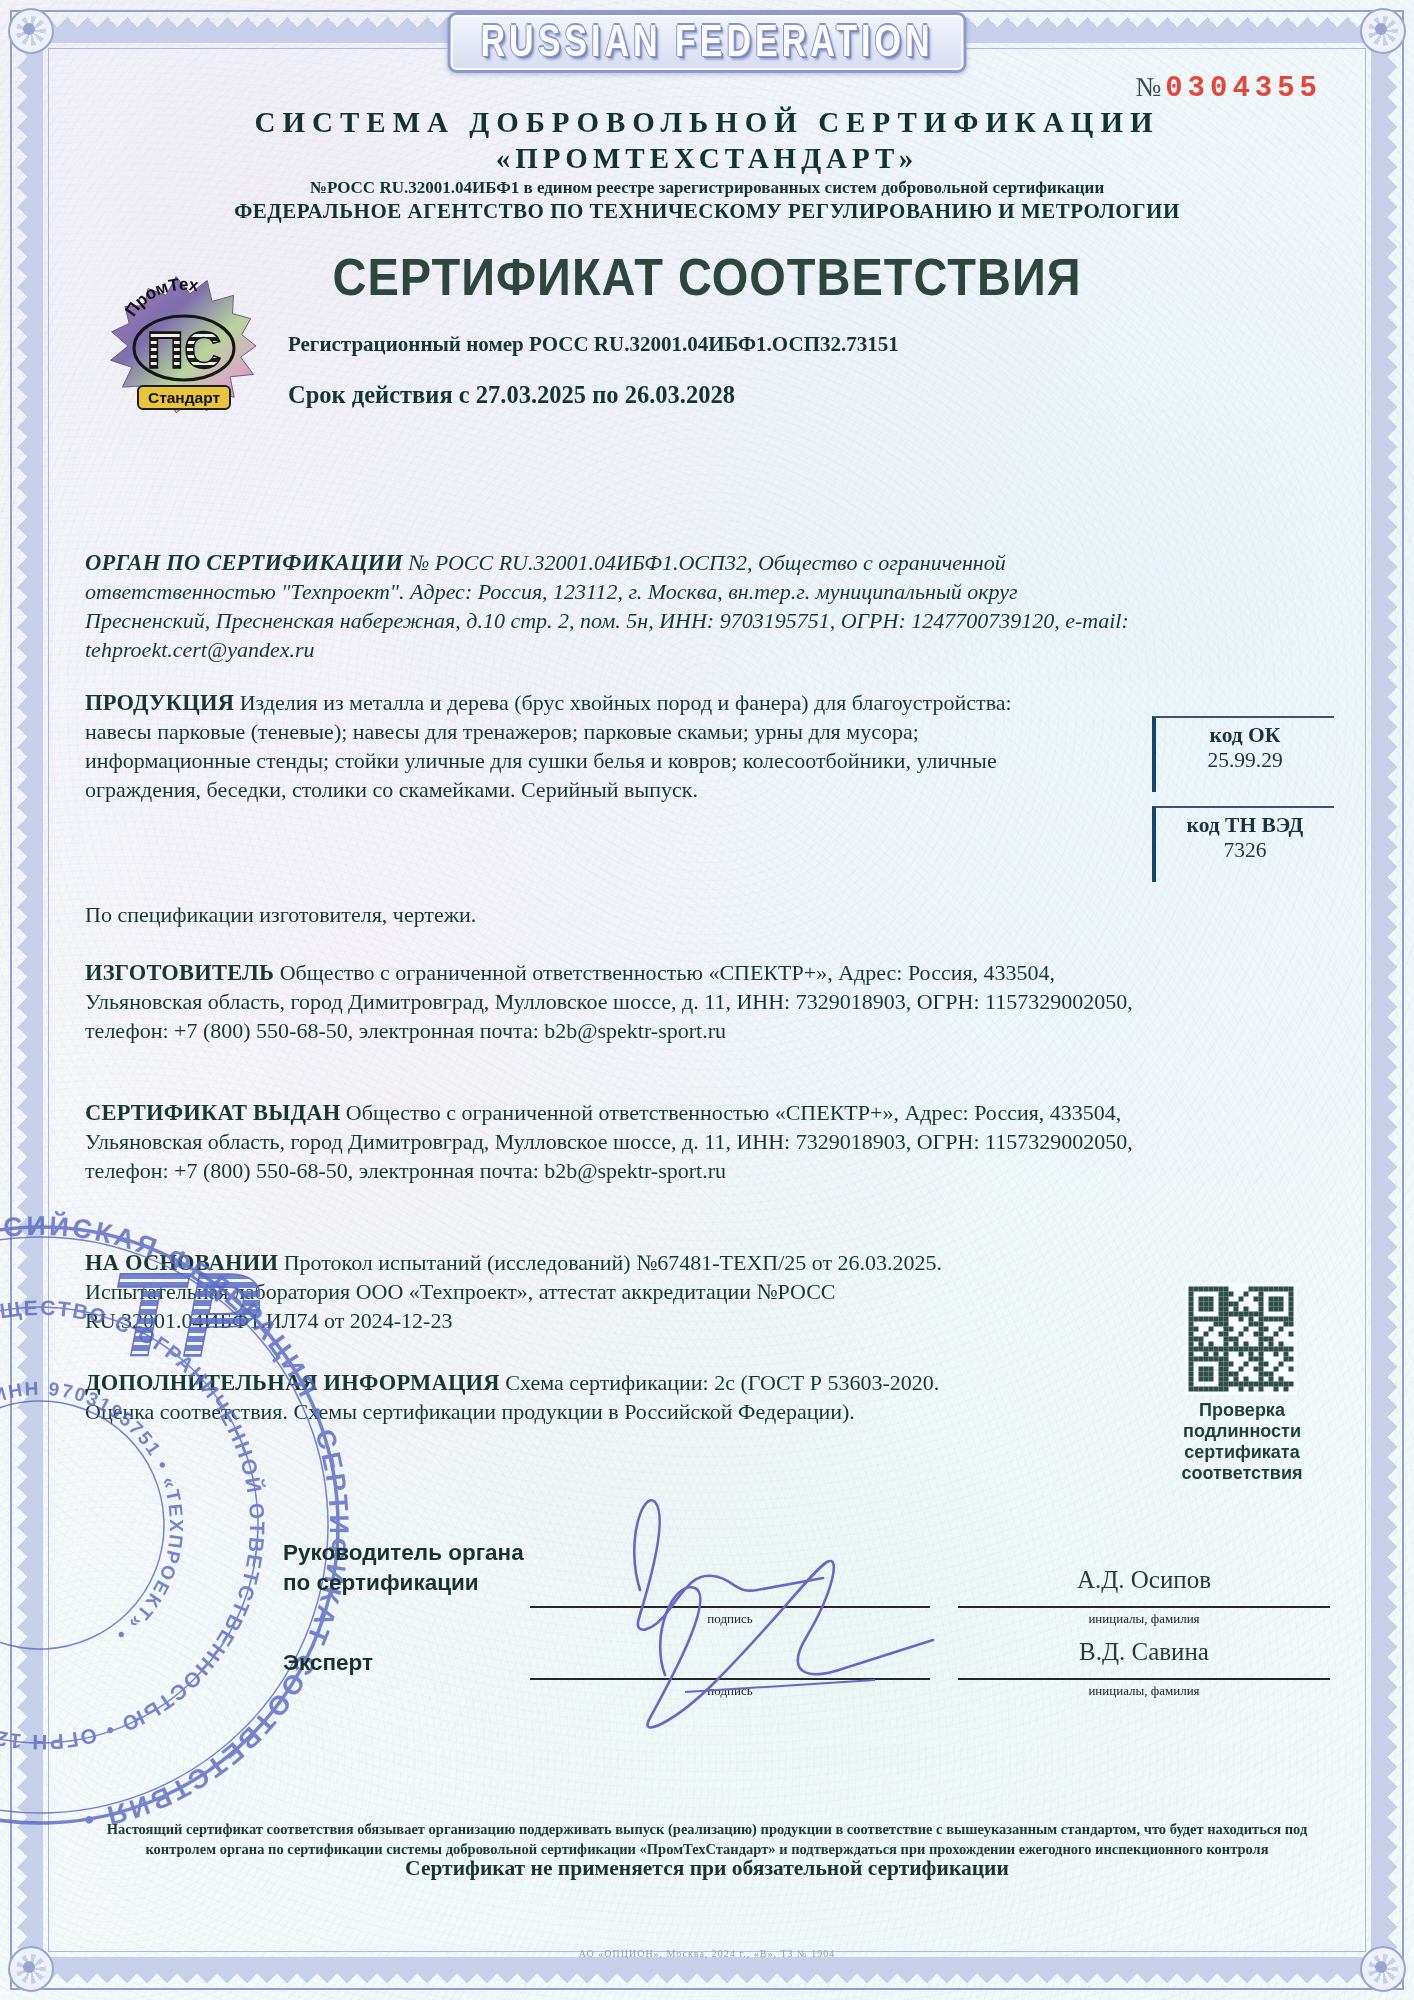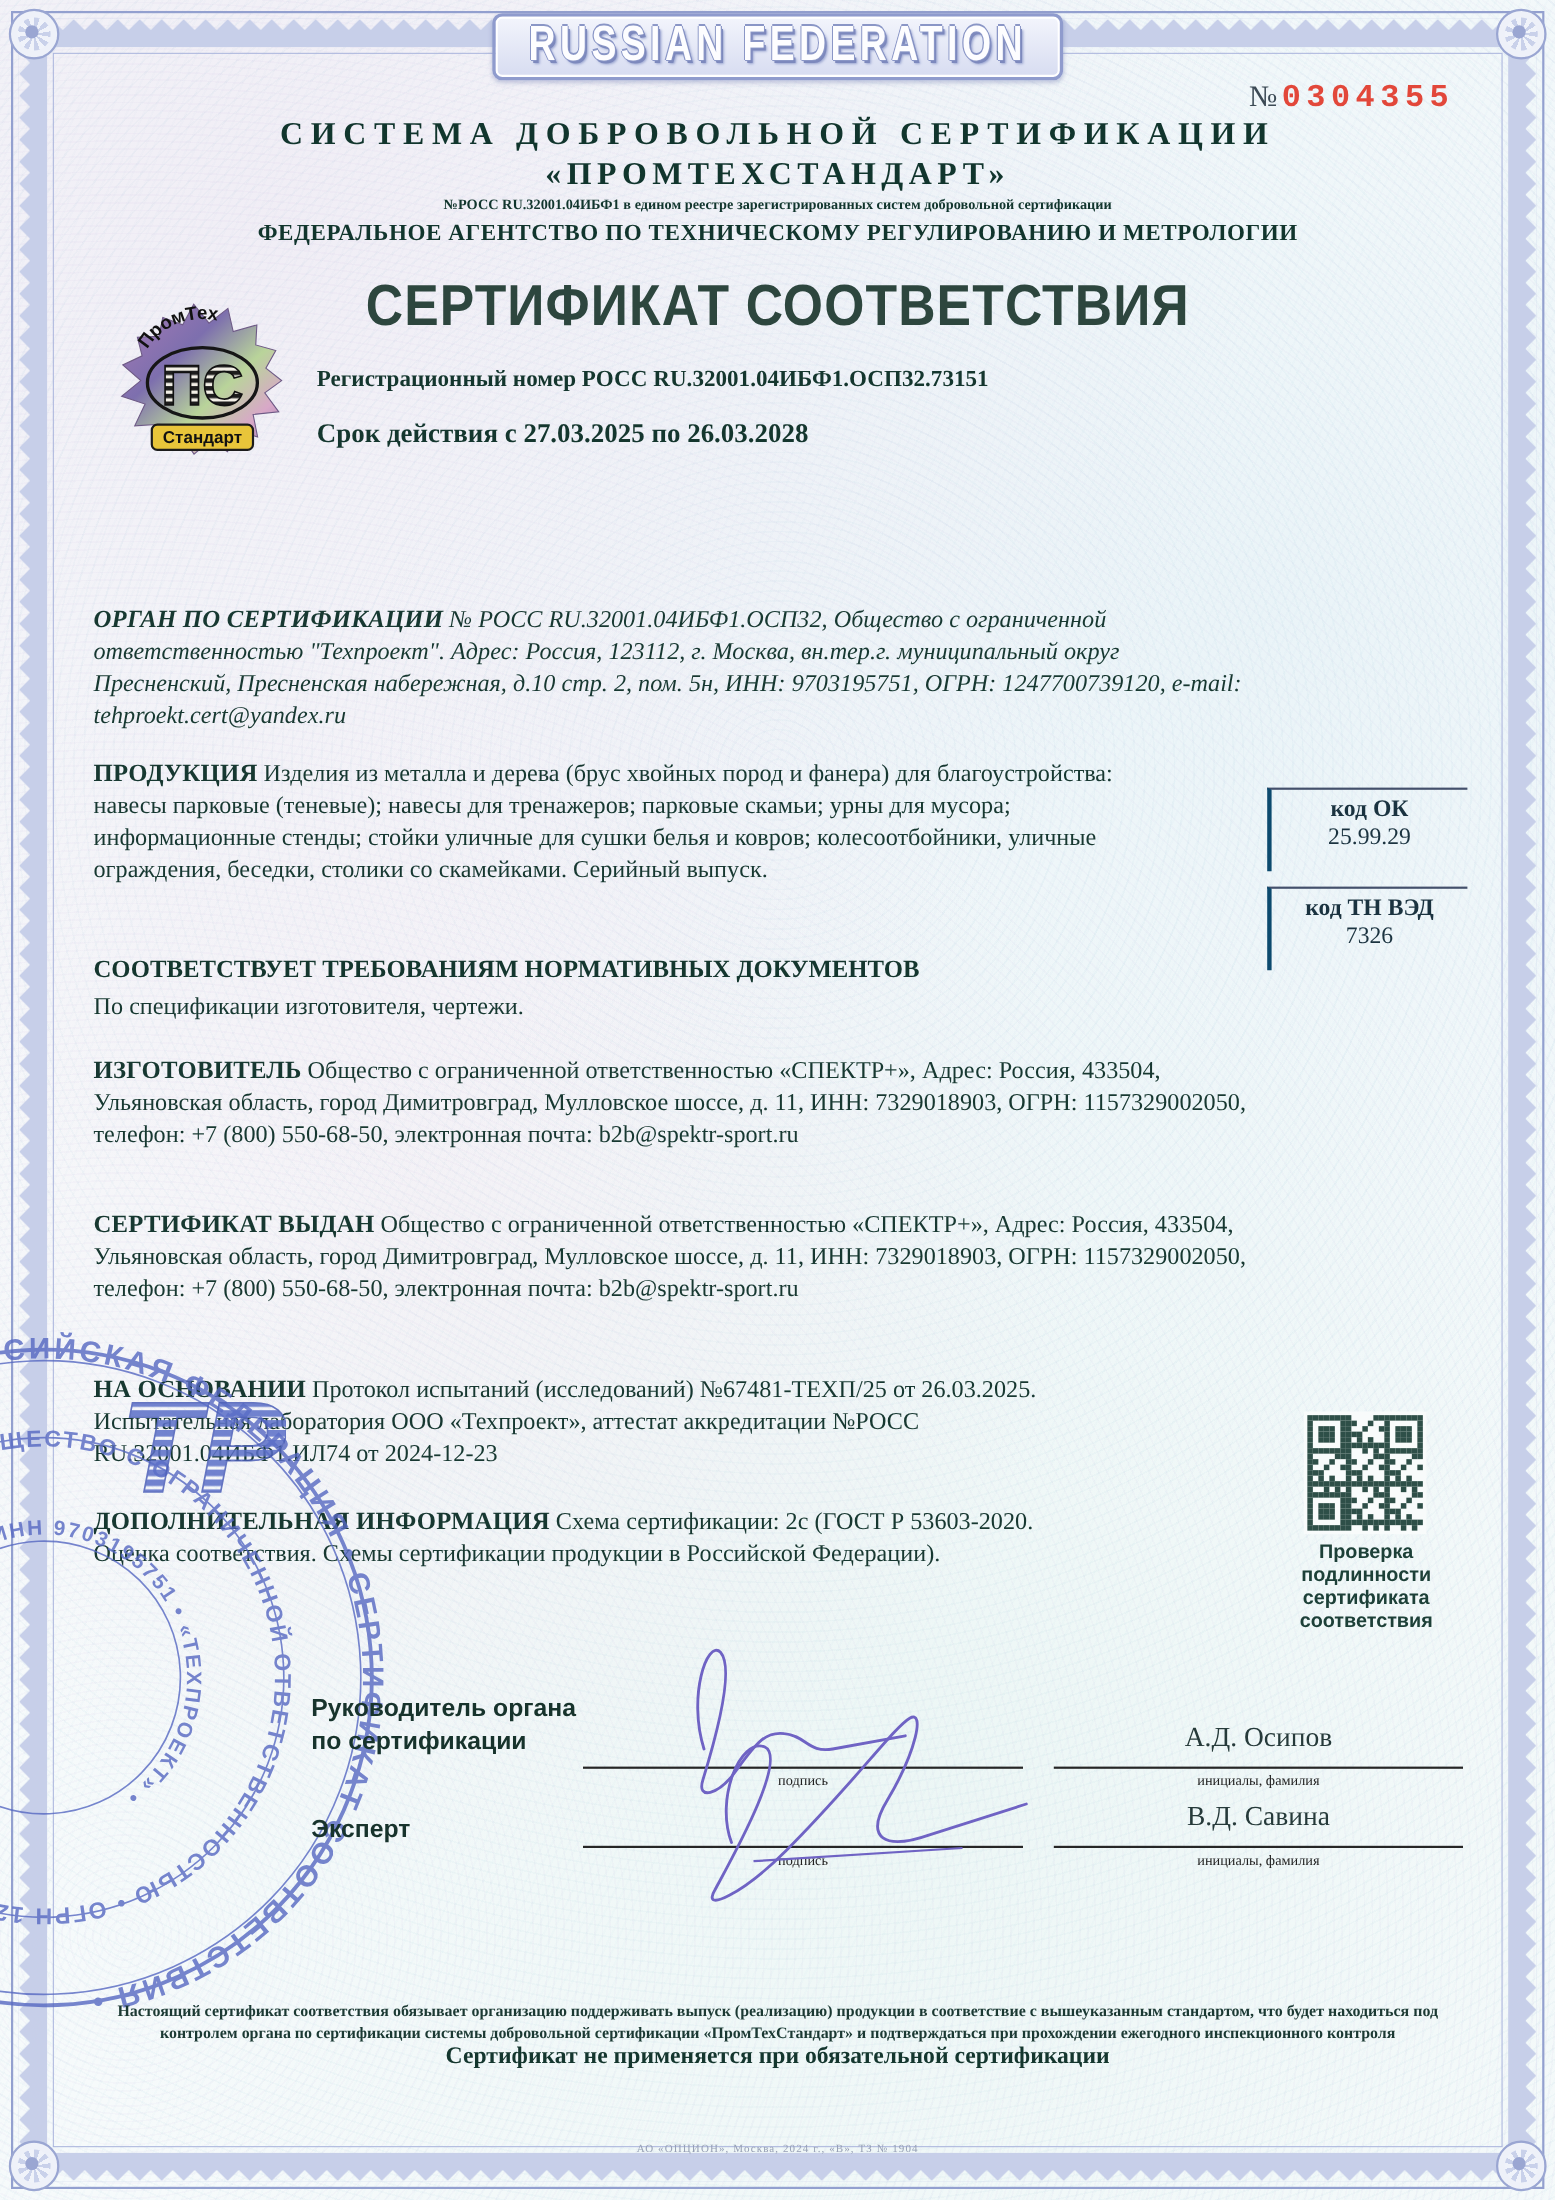--- a/index.html
+++ b/index.html
@@ -41,21 +41,21 @@
 
   .cert-no{position:absolute;top:72px;right:92px;white-space:nowrap;}
   .cert-no .nsign{font-size:27px;color:#3c4a55;}
   .cert-no .digits{font-family:"Liberation Mono","DejaVu Sans Mono",monospace;font-weight:bold;
     font-size:29px;letter-spacing:5px;color:#e2473a;}
 
   
   .hdr{position:absolute;left:0;right:0;text-align:center;color:#11352d;font-weight:bold;}
   .hdr1{top:106px;font-size:29px;letter-spacing:7px;}
   .hdr2{top:142px;font-size:29px;letter-spacing:5px;}
-  .hdr3{top:178px;font-size:13px;font-weight:bold;}
+  .hdr3{top:178px;font-size:17px;font-weight:bold;}
   .hdr4{top:199px;font-size:21px;font-weight:bold;letter-spacing:.5px;}
   .main-title{top:246px;font-family:"Liberation Sans","DejaVu Sans",sans-serif;font-weight:bold;
     font-size:47px;letter-spacing:1px;color:#2d463e;transform:scaleY(1.12);transform-origin:top center;}
   .regline{position:absolute;left:288px;top:332px;font-size:21px;font-weight:bold;color:#14362e;}
   .validity{position:absolute;left:288px;top:381px;font-size:24.5px;font-weight:bold;color:#14362e;}
 
   
   .para{position:absolute;left:85px;font-size:22px;line-height:29px;color:#173831;text-align:left;}
   .para b{font-size:22.5px;letter-spacing:.2px;}
   .head-line{position:absolute;left:85px;font-size:22.5px;font-weight:bold;color:#14362e;}
@@ -160,21 +160,20 @@
 
   <div class="codebox z1" style="top:716px;">
     <div class="cl">код  ОК</div>
     <div class="cv">25.99.29</div>
   </div>
   <div class="codebox z1" style="top:806px;">
     <div class="cl">код ТН ВЭД</div>
     <div class="cv">7326</div>
   </div>
 
-  <div class="head-line z1" style="top:868px;">СООТВЕТСТВУЕТ ТРЕБОВАНИЯМ НОРМАТИВНЫХ ДОКУМЕНТОВ</div>
   <div class="para z1" style="top:900px;width:1050px;">По спецификации изготовителя, чертежи.</div>
 
   <div class="para z1" style="top:958px;width:1048px;">
     <b>ИЗГОТОВИТЕЛЬ</b>
     <span>Общество с ограниченной ответственностью «СПЕКТР+», Адрес: Россия, 433504, Ульяновская область, город Димитровград, Мулловское шоссе, д. 11, ИНН: 7329018903, ОГРН: 1157329002050, телефон: +7 (800) 550-68-50, электронная почта: b2b@spektr-sport.ru</span>
   </div>
 
   <div class="para z1" style="top:1098px;width:1048px;">
     <b>СЕРТИФИКАТ ВЫДАН</b>
     <span>Общество с ограниченной ответственностью «СПЕКТР+», Адрес: Россия, 433504, Ульяновская область, город Димитровград, Мулловское шоссе, д. 11, ИНН: 7329018903, ОГРН: 1157329002050, телефон: +7 (800) 550-68-50, электронная почта: b2b@spektr-sport.ru</span>

